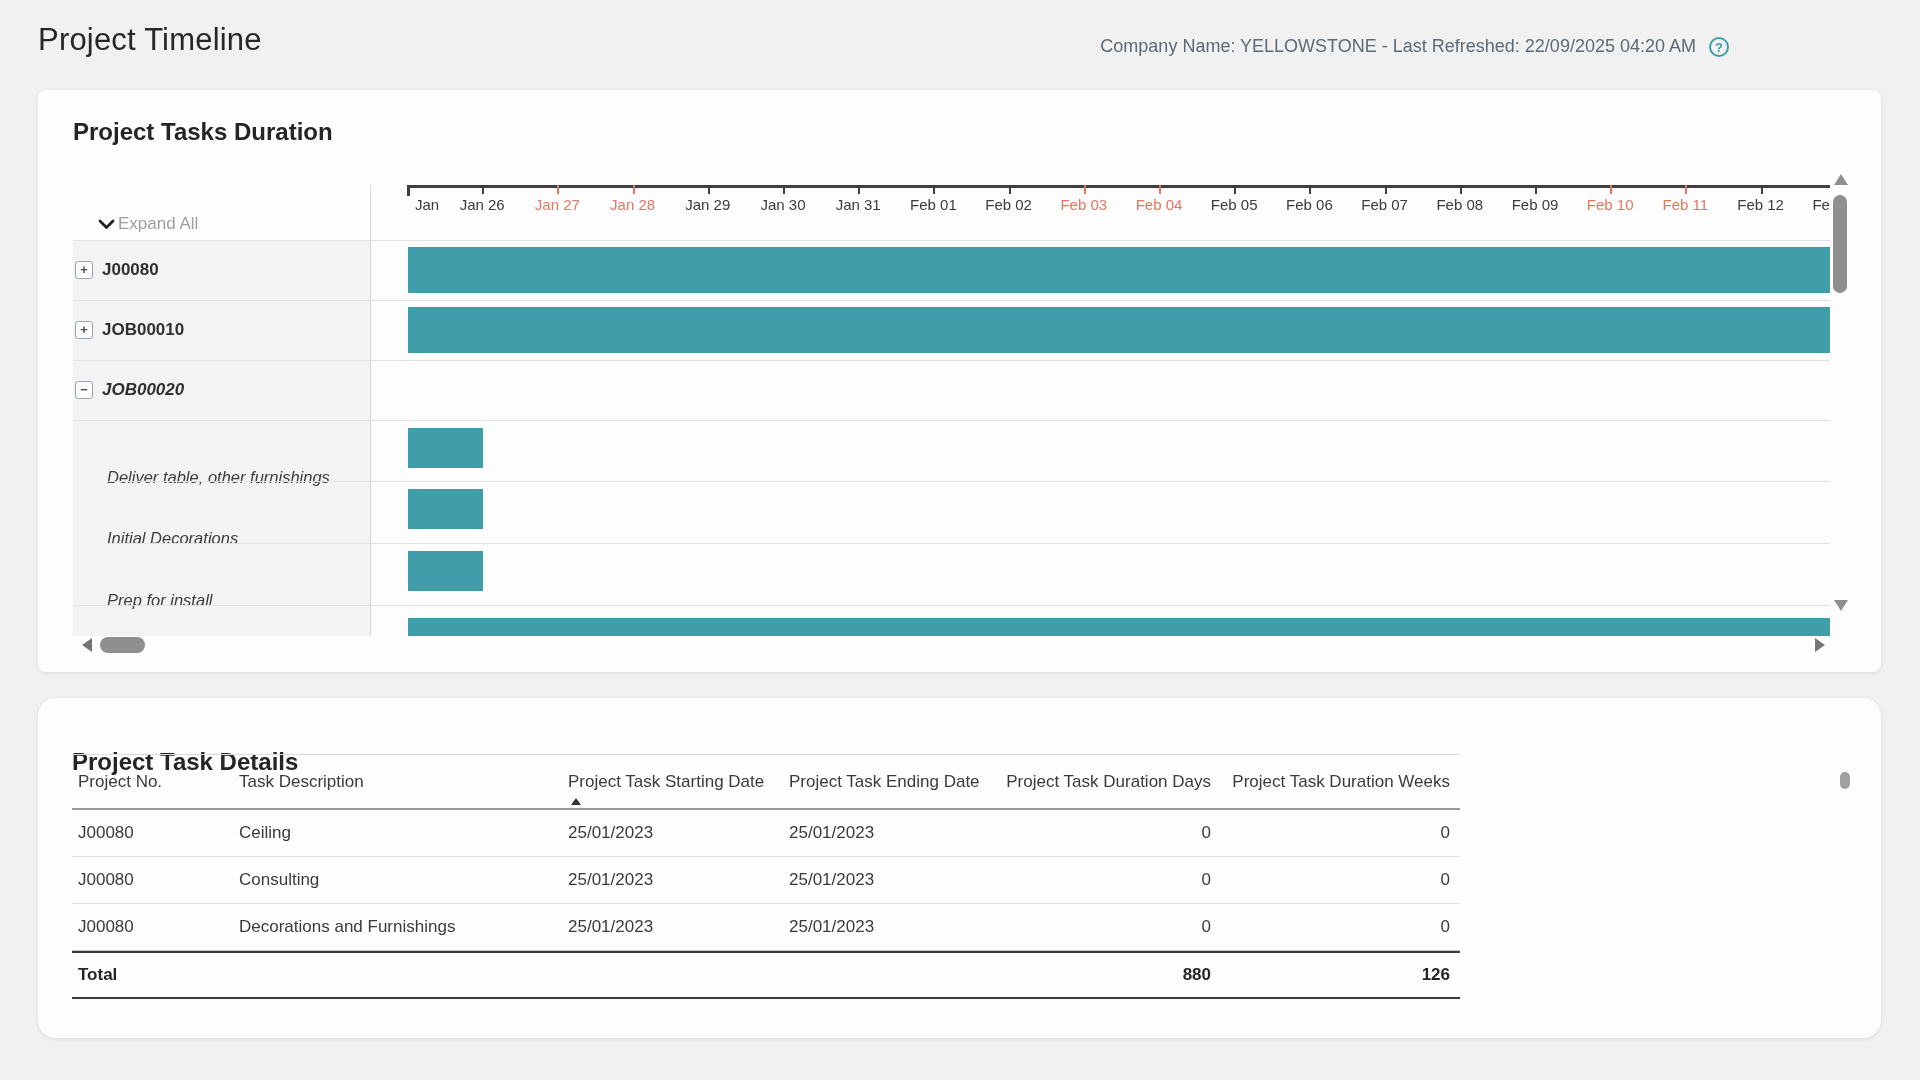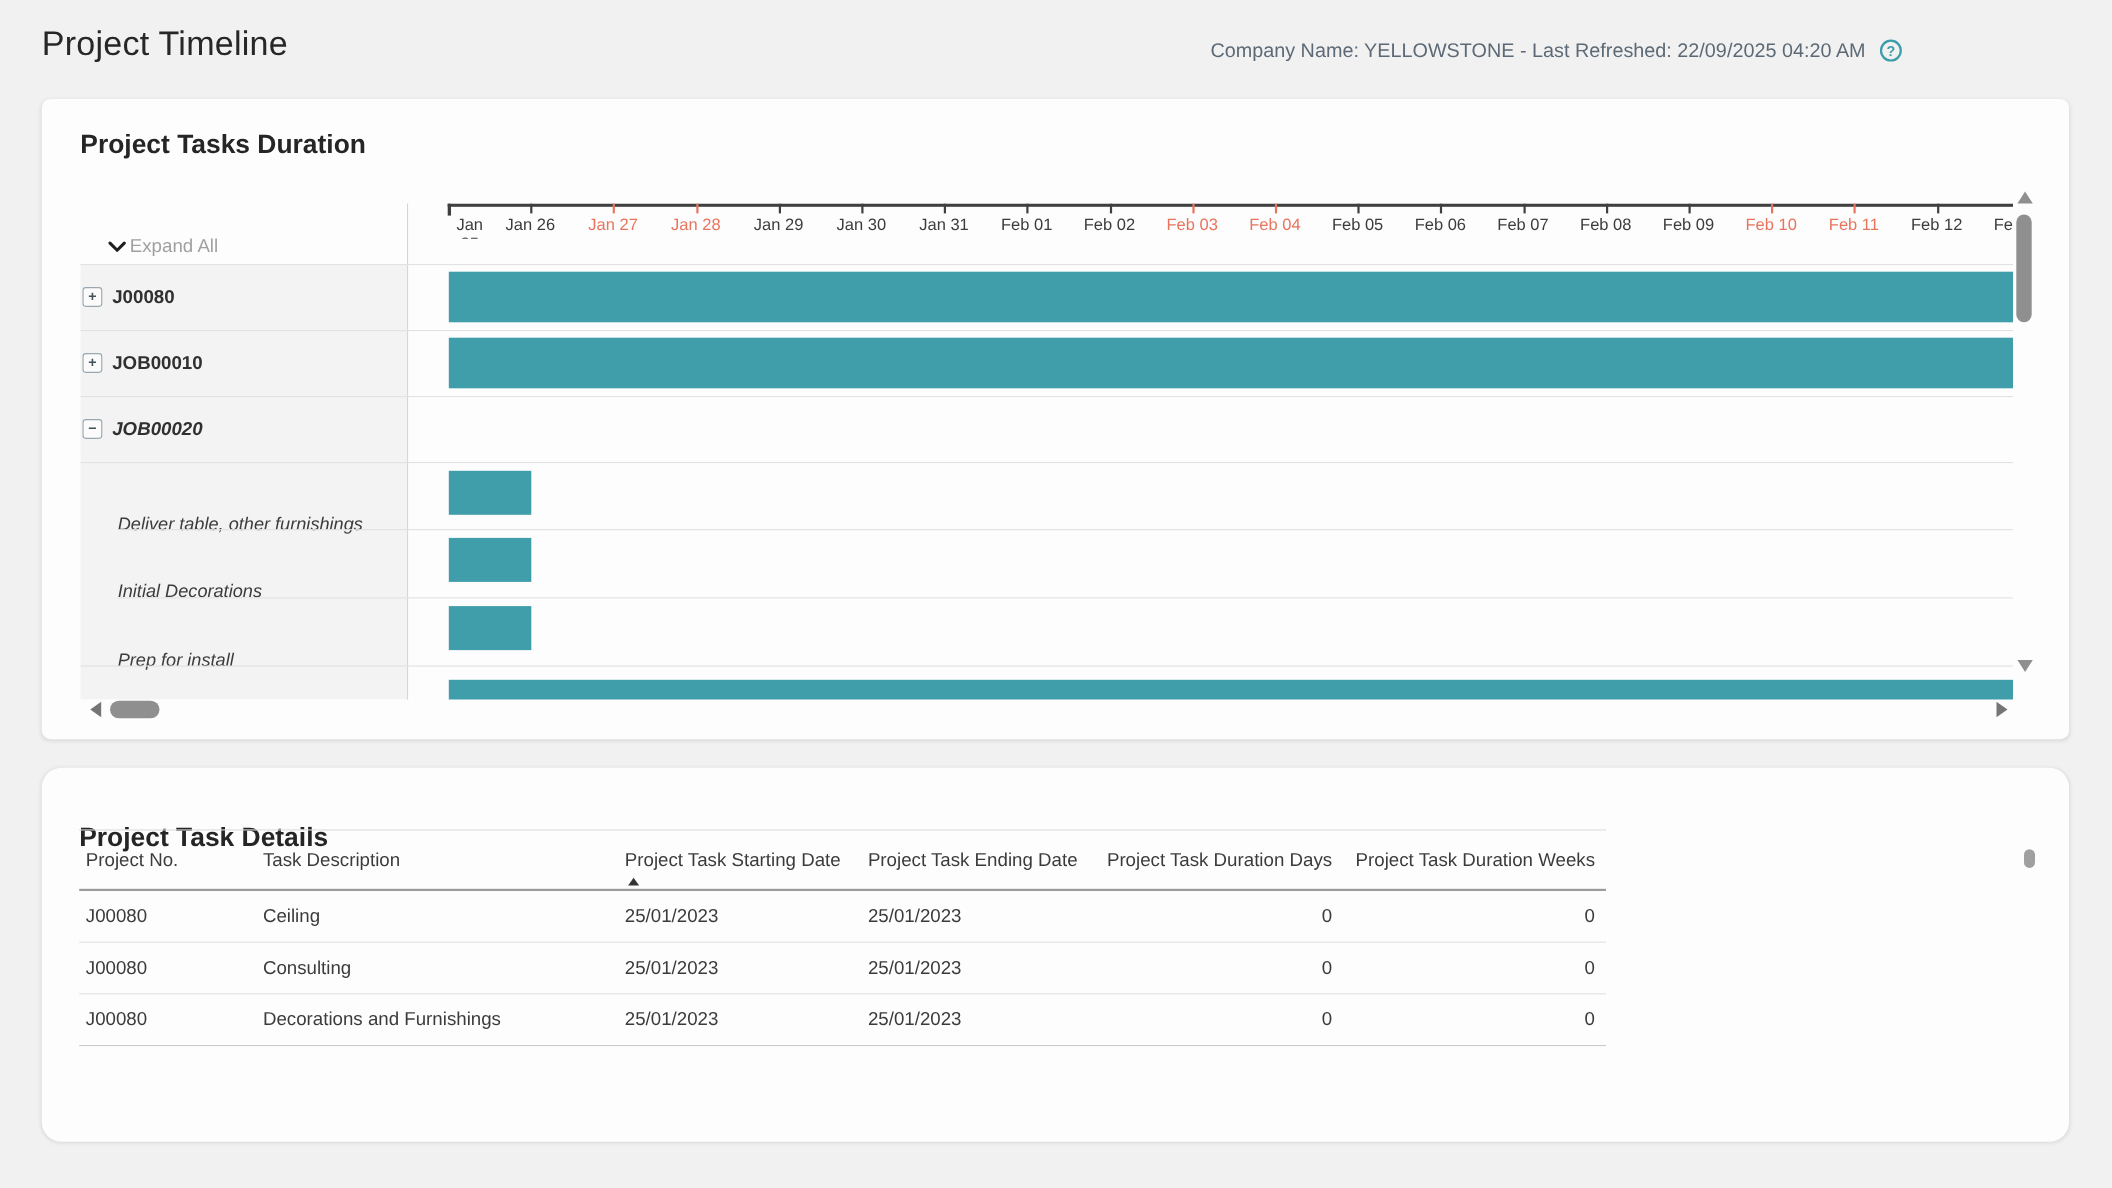--- a/index.html
+++ b/index.html
@@ -1,21 +1,21 @@
 <!DOCTYPE html>
 <html><head>
 <meta charset="utf-8">
 <style>
   * { margin:0; padding:0; box-sizing:border-box; }
   html,body { width:1920px; height:1080px; overflow:hidden;
     font-family:"Liberation Sans", sans-serif; background:#f1f1f2; }
 
   .page-title { position:absolute; left:38px; top:22px; font-size:31px; font-weight:400; color:#272727; letter-spacing:0.2px; }
 
-  .header-info { position:absolute; top:36px; right:191px; display:flex; align-items:flex-start; gap:13px; }
+  .header-info { position:absolute; top:36px; right:191px; display:flex; align-items:flex-end; gap:13px; }
   .company-info { font-size:18px; color:#5d6a75; }
   .help-icon { width:20px; height:20px; border:2px solid #3a9daa; border-radius:50%; color:#3a9daa;
     font-size:13px; font-weight:bold; display:flex; align-items:center; justify-content:center; cursor:pointer; }
 
   .card { position:absolute; left:38px; width:1843px; background:#fdfdfd; border-radius:8px;
     box-shadow:0 1px 4px rgba(0,0,0,0.10); }
   .card-title { position:absolute; left:35px; font-size:24px; font-weight:bold; color:#252525; }
 
   #gantt-card { top:90px; height:582px; }
   #gantt-card .card-title { top:28px; }
@@ -210,16 +210,21 @@
         </div>
         <div class="tgrid trow last">
           <div class="td">J00080</div>
           <div class="td">Decorations and Furnishings</div>
           <div class="td">25/01/2023</div>
           <div class="td">25/01/2023</div>
           <div class="td right">0</div>
           <div class="td right">0</div>
         </div>
       </div>
+    <div class="tgrid total-row">
+      <div class="td" style="grid-column:1">Total</div>
+      <div class="td right" style="grid-column:5">880</div>
+      <div class="td right" style="grid-column:6">126</div>
+    </div>
   </div>
 
   <div class="table-pill"></div>
 </div>
 
 </body></html>

